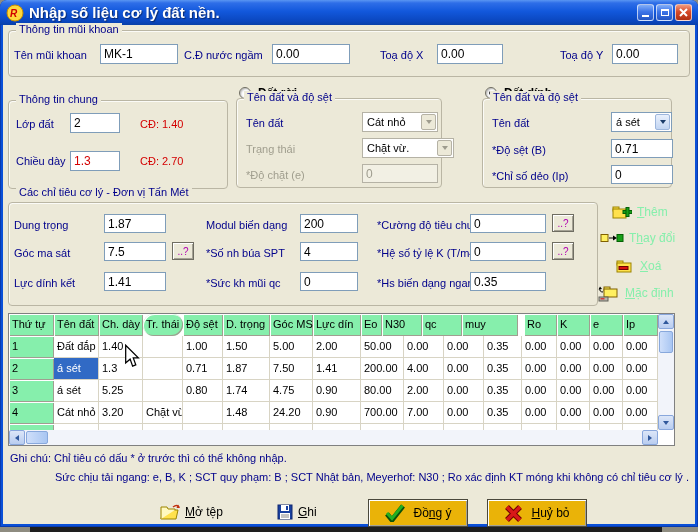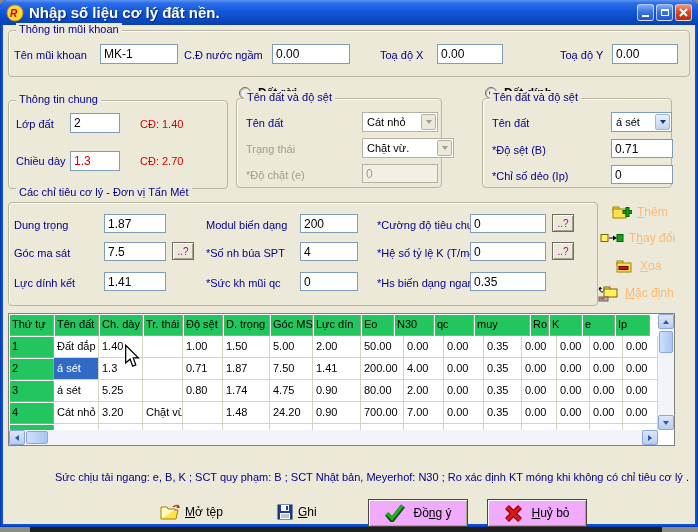--- a/index.html
+++ b/index.html
@@ -29,39 +29,39 @@
   .edit.disabled{border-color:#B5B2A5;background:#F2F0E4;color:#9E9C8E;}
   .combo{position:absolute;height:20px;border:1px solid #7F9DB9;background:#fff;font-size:11px;padding:3px 18px 0 4px;white-space:nowrap;overflow:hidden;}
   .combo .cbtn{position:absolute;right:1px;top:1px;bottom:1px;width:15px;background:linear-gradient(#E9F0FC,#C2D5F2);border:1px solid #9DB6DC;display:flex;align-items:center;justify-content:center;border-radius:2px;}
   .combo.disabled{border-color:#B5B2A5;}
   .combo.disabled .cbtn{background:#ECE9D8;border-color:#B5B2A5;}
   .arr-dn{width:0;height:0;border-left:3px solid transparent;border-right:3px solid transparent;border-top:4px solid #1A3B69;}
   .combo.disabled .arr-dn{border-top-color:#9E9C8E;}
   .radio{position:absolute;width:12px;height:12px;border-radius:50%;background:#fff;border:1px solid #6E6C60;box-shadow:inset 1px 1px 2px rgba(0,0,0,.3);}
   .radio.checked::after{content:"";position:absolute;left:3px;top:3px;width:4px;height:4px;border-radius:50%;background:#222;}
   .help-btn{position:absolute;width:22px;height:18px;background:#ECE9D8;border:1px solid #6F6D62;box-shadow:inset 1px 1px 0 #fff,inset -1px -1px 0 #A5A295;color:#B000B0;font-size:10px;text-align:center;line-height:15px;}
-  .act{position:absolute;display:flex;align-items:center;gap:5px;font-size:12px;color:#fdba74;}
+  .act{position:absolute;display:flex;align-items:center;gap:5px;font-size:12px;color:#86efac;}
   .ukey{text-decoration:underline;}
   .grid{position:absolute;left:8px;top:313px;width:667px;height:133px;border:1px solid #808080;background:#fff;overflow:hidden;}
   .grow{display:flex;height:22px;}
   .gc{font-size:11px;line-height:20px;padding-left:3px;overflow:hidden;white-space:nowrap;flex-shrink:0;height:100%;}
-  .gc.hdr,.gc.idx{background:#22c55e;box-shadow:inset 1px 1px 0 #FFF,inset -1px -1px 0 #A09E90;}
+  .gc.hdr,.gc.idx{background:#86efac;box-shadow:inset 1px 1px 0 #FFF,inset -1px -1px 0 #A09E90;}
   .gc.dat{background:#fff;border-right:1px solid #D8D4C4;border-bottom:1px solid #D8D4C4;}
   .gc.sel{background:#316AC5;color:#fff;}
   .vscroll{position:absolute;right:0;top:0;width:16px;height:116px;background:#F2F4FA;}
   .hscroll{position:absolute;left:0;bottom:0;width:649px;height:15px;background:#F2F4FA;}
   .sb-btn{position:absolute;background:linear-gradient(#DCE6F8,#B9CDF0);border:1px solid #89A7DC;border-radius:2px;display:flex;align-items:center;justify-content:center;}
   .sb-thumb{position:absolute;background:linear-gradient(90deg,#CFDFFA,#A9C6F2);border:1px solid #88A8DC;border-radius:2px;}
   .tri-up{width:0;height:0;border-left:3px solid transparent;border-right:3px solid transparent;border-bottom:4px solid #30589C;}
   .tri-dn{width:0;height:0;border-left:3px solid transparent;border-right:3px solid transparent;border-top:4px solid #30589C;}
   .tri-lf{width:0;height:0;border-top:3px solid transparent;border-bottom:3px solid transparent;border-right:4px solid #30589C;}
   .tri-rt{width:0;height:0;border-top:3px solid transparent;border-bottom:3px solid transparent;border-left:4px solid #30589C;}
   .note{position:absolute;color:#00008B;font-size:11px;white-space:nowrap;}
   .flat-btn{position:absolute;display:flex;align-items:center;gap:5px;font-size:12px;color:#000;height:24px;}
-  .push-btn{position:absolute;height:28px;background:#f0abfc;border:1px solid #4A483C;box-shadow:inset 1px 1px 0 #fff,inset -1px -1px 0 #A5A295;display:flex;align-items:center;justify-content:center;gap:7px;font-size:12px;color:#000;}
+  .push-btn{position:absolute;height:28px;background:#eab308;border:1px solid #4A483C;box-shadow:inset 1px 1px 0 #fff,inset -1px -1px 0 #A5A295;display:flex;align-items:center;justify-content:center;gap:7px;font-size:12px;color:#000;}
   .cursor{position:absolute;left:124px;top:344px;z-index:50;}
 </style>
 </head>
 <body>
 
 <div class="window">
   <div class="titlebar">
     <svg width="18" height="18">
       <circle cx="9" cy="9" r="8" fill="#FFD83C" stroke="#C89000"></circle>
       <text x="4" y="13" font-size="10" fill="#D00000" font-weight="bold" font-style="italic">R</text>
@@ -203,30 +203,30 @@
     </svg>
     <span><span class="ukey">M</span><span>ặc định</span></span>
   </div>
 
   <div class="grid">
     <div>
         <div class="grow">
           <div class="gc hdr" style="width: 45px;">Thứ tự</div>
           <div class="gc hdr" style="width: 45px;">Tên đất</div>
           <div class="gc hdr" style="width: 44px;">Ch. dày</div>
-          <div class="gc hdr" style="width: 40px;">Tr. thái</div>
+          <div class="gc hdr" style="width: 40px; border-radius: 11px;">Tr. thái</div>
           <div class="gc hdr" style="width: 40px;">Độ sệt</div>
           <div class="gc hdr" style="width: 47px;">D. trọng</div>
           <div class="gc hdr" style="width: 43px;">Góc MS</div>
           <div class="gc hdr" style="width: 48px;">Lực dín</div>
-          <div class="gc hdr" style="width: 33px;">Eo</div>
+          <div class="gc hdr" style="width: 21px;">Eo</div>
           <div class="gc hdr" style="width: 40px;">N30</div>
           <div class="gc hdr" style="width: 40px;">qc</div>
           <div class="gc hdr" style="width: 56px;">muy</div>
-          <div class="gc hdr" style="width: 19px;">Ro</div>
+          <div class="gc hdr" style="width: 33px; margin-left: 6px;">Ro</div>
           <div class="gc hdr" style="width: 33px;">K</div>
           <div class="gc hdr" style="width: 33px;">e</div>
           <div class="gc hdr" style="width: 35px;">Ip</div>
         </div>
         <div class="grow">
           <div class="gc idx" style="width: 45px;">1</div>
           <div class="gc dat" style="width: 45px;">Đất đắp</div>
           <div class="gc dat" style="width: 44px;">1.40</div>
           <div class="gc dat" style="width: 40px;"></div>
           <div class="gc dat" style="width: 40px;">1.00</div>
@@ -328,20 +328,21 @@
       <div class="sb-btn" style="left:0;top:0;width:16px;height:15px">
           <span class="tri-lf"></span>
         </div>
       <div class="sb-thumb" style="left:17px;top:1px;width:22px;height:13px"></div>
       <div class="sb-btn" style="right:0;top:0;width:16px;height:15px">
           <span class="tri-rt"></span>
         </div>
     </div>
   </div>
 
+  <div class="note" style="left:10px;top:452px">Ghi chú: Chỉ tiêu có dấu * ở trước thì có thể không nhập.</div>
   <div class="note" style="left:55px;top:471px">Sức chịu tải ngang: e, B, K ; SCT quy phạm: B ; SCT Nhật bản, Meyerhof: N30 ; Ro xác định KT móng khi không có chỉ tiêu cơ lý .</div>
 
   <div class="flat-btn" style="left:160px;top:500px">
     <svg width="20" height="17">
       <path d="M1 15 L3 6 L18 6 L16 15 Z" fill="#FFE14C" stroke="#9C8400"></path>
       <path d="M1 15 L1 3 L7 3 L8 5 L15 5 L15 6" fill="#FFF9C0" stroke="#9C8400"></path>
       <path d="M13 3 Q17 0 19 3" fill="none" stroke="#C03010" stroke-width="1.5"></path>
       <path d="M18 0.5 L20 4 L16.5 4 Z" fill="#C03010"></path>
     </svg>
     <span><span class="ukey">M</span><span>ở tệp</span></span>

